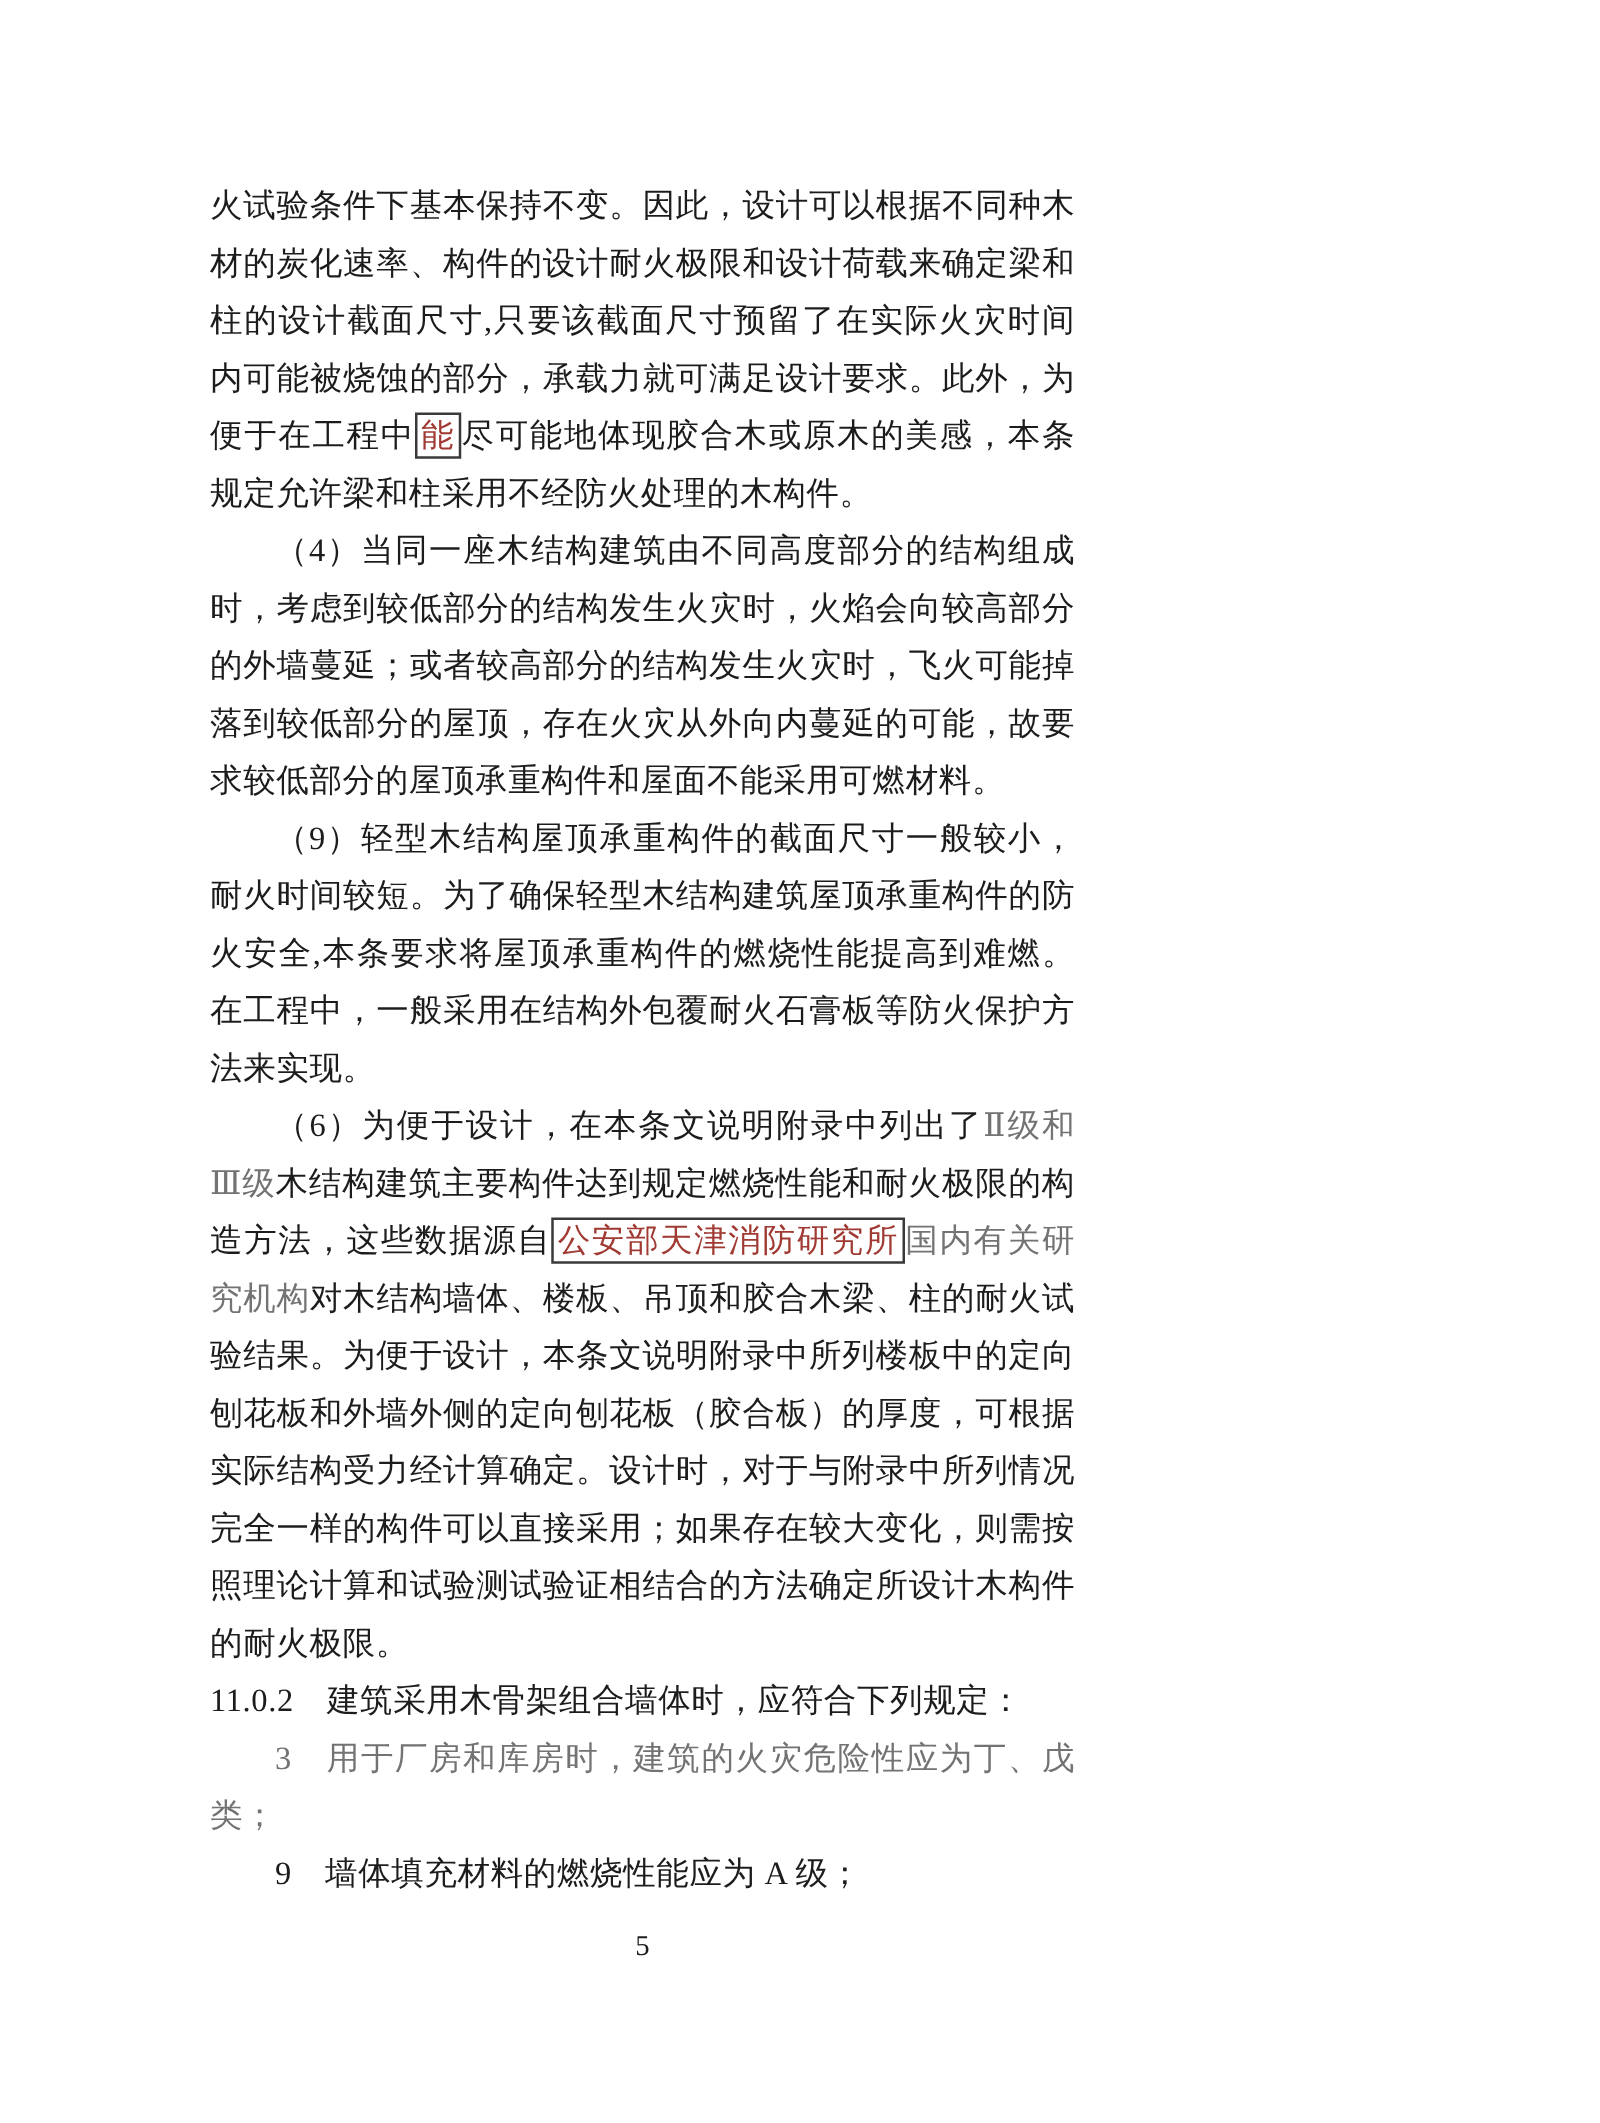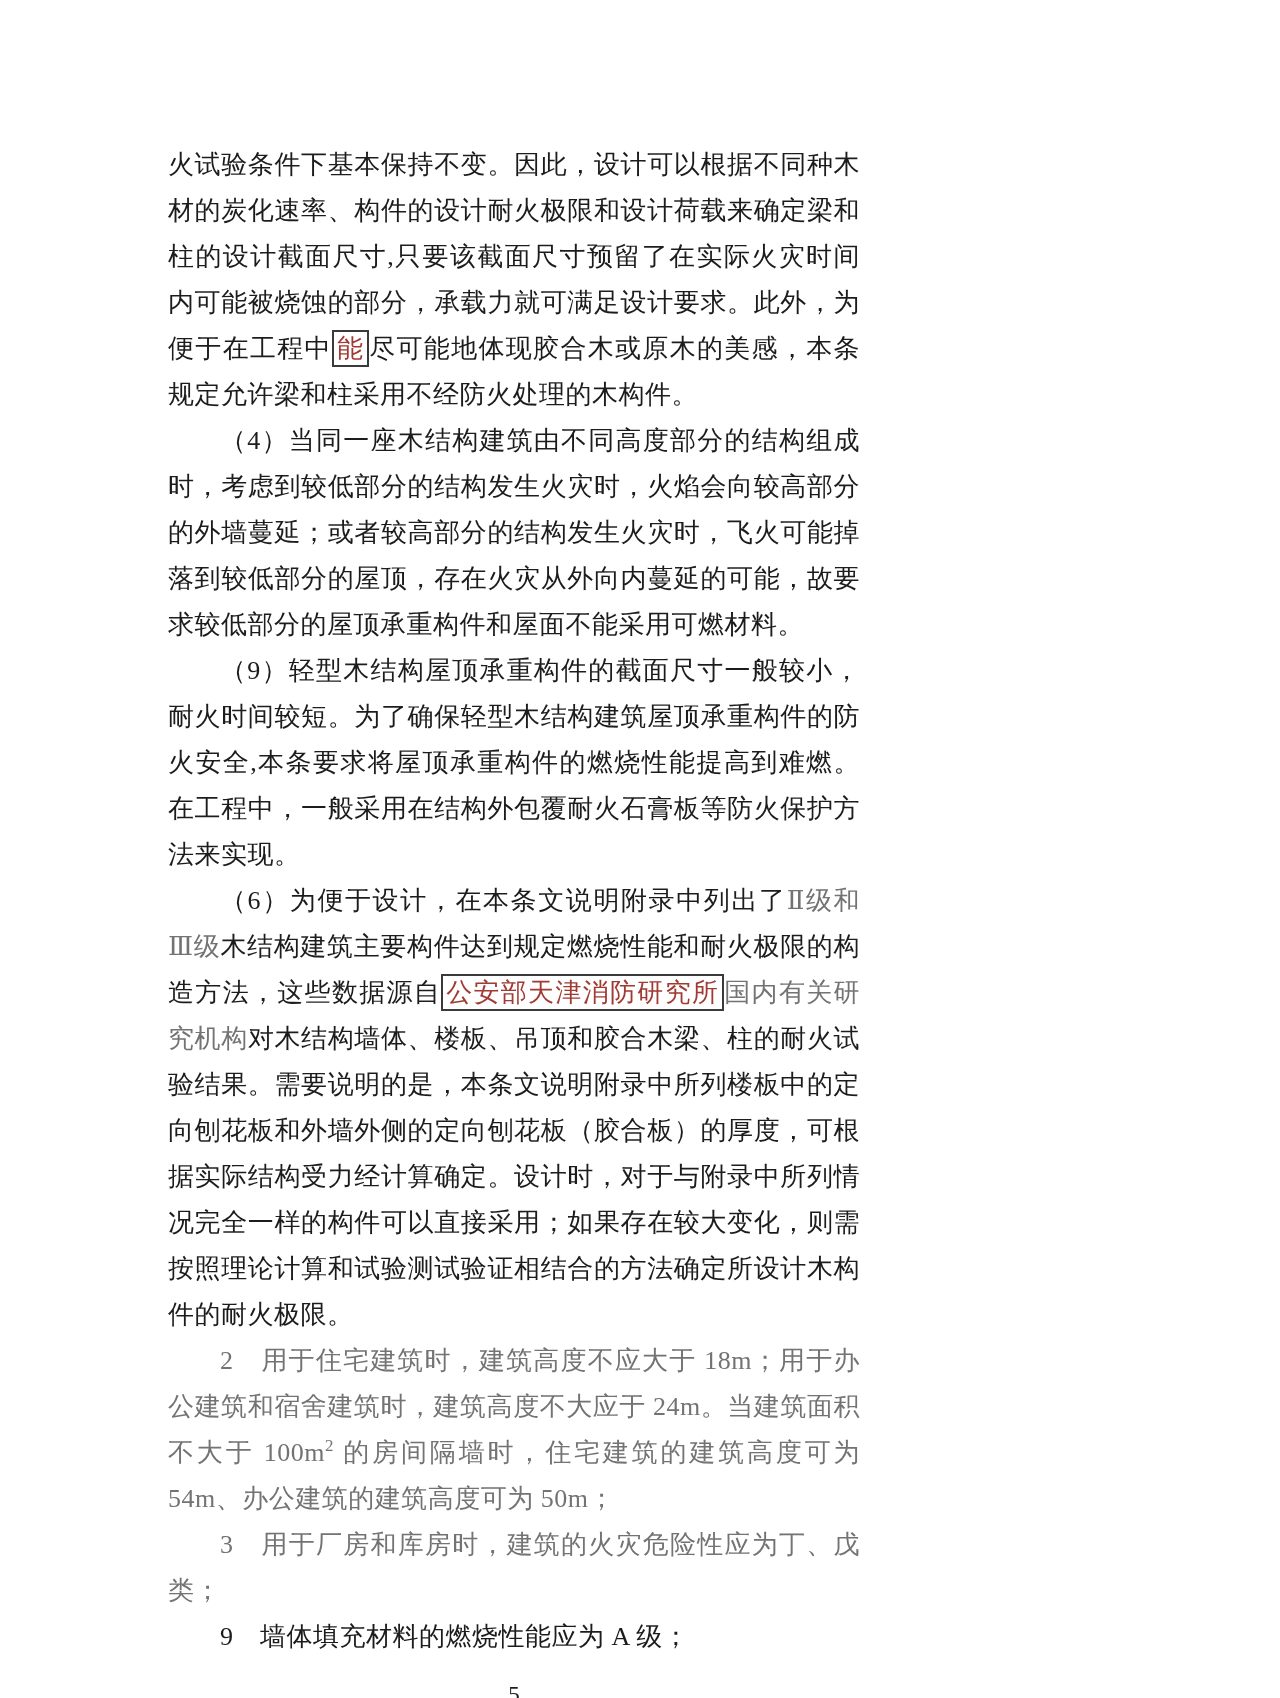--- a/index.html
+++ b/index.html
@@ -62,26 +62,26 @@
 
 <div class="page">
   <div class="doc">
 
     <p><span>火试验条件下基本保持不变。因此，设计可以根据不同种木材的炭化速率、构件的设计耐火极限和设计荷载来确定梁和柱的设计截面尺寸,只要该截面尺寸预留了在实际火灾时间内可能被烧蚀的部分，承载力就可满足设计要求。此外，为便于在工程中</span><span class="boxed">能</span><span>尽可能地体现胶合木或原木的美感，本条规定允许梁和柱采用不经防火处理的木构件。</span></p>
 
     <p class="indent"><span>（4）当同一座木结构建筑由不同高度部分的结构组成时，考虑到较低部分的结构发生火灾时，火焰会向较高部分的外墙蔓延；或者较高部分的结构发生火灾时，飞火可能掉落到较低部分的屋顶，存在火灾从外向内蔓延的可能，故要求较低部分的屋顶承重构件和屋面不能采用可燃材料。</span></p>
 
     <p class="indent"><span>（9）轻型木结构屋顶承重构件的截面尺寸一般较小，耐火时间较短。为了确保轻型木结构建筑屋顶承重构件的防火安全,本条要求将屋顶承重构件的燃烧性能提高到难燃。在工程中，一般采用在结构外包覆耐火石膏板等防火保护方法来实现。</span></p>
 
-    <p class="indent"><span>（6）为便于设计，在本条文说明附录中列出了</span><span class="ins">Ⅱ级和Ⅲ级</span><span>木结构建筑主要构件达到规定燃烧性能和耐火极限的构造方法，这些数据源自</span><span class="boxed">公安部天津消防研究所</span><span class="ins">国内有关研究机构</span><span>对木结构墙体、楼板、吊顶和胶合木梁、柱的耐火试验结果。需要说明的是，本条文说明附录中所列楼板中的定向刨花板和外墙外侧的定向刨花板（胶合板）的厚度，可根据实际结构受力经计算确定。设计时，对于与附录中所列情况完全一样的构件可以直接采用；如果存在较大变化，则需按照理论计算和试验测试验证相结合的方法确定所设计木构件的耐火极限。</span></p>
+    <p class="indent"><span>（6）为便于设计，在本条文说明附录中列出了</span><span class="ins">Ⅱ级和Ⅲ级</span><span>木结构建筑主要构件达到规定燃烧性能和耐火极限的构造方法，这些数据源自</span><span class="boxed">公安部天津消防研究所</span><span class="ins">国内有关研究机构</span><span>对木结构墙体、楼板、吊顶和胶合木梁、柱的耐火试验结果。为便于设计，本条文说明附录中所列楼板中的定向刨花板和外墙外侧的定向刨花板（胶合板）的厚度，可根据实际结构受力经计算确定。设计时，对于与附录中所列情况完全一样的构件可以直接采用；如果存在较大变化，则需按照理论计算和试验测试验证相结合的方法确定所设计木构件的耐火极限。</span></p>
 
 
+    <p><span>11.0.2　建筑采用木骨架组合墙体时，应符合下列规定：</span></p>
 
 
-    <p class="indent"><span class="ins">2　用于住宅建筑时，建筑高度不应大于 18m；用于办公建筑和宿舍建筑时，建筑高度不大应于 24m。当建筑面积不大于 100m</span><span class="ins sup">2</span><span class="ins"> 的房间隔墙时，住宅建筑的建筑高度可为 54m、办公建筑的建筑高度可为 50m；</span></p>
 
     <p class="indent"><span class="ins">3　用于厂房和库房时，建筑的火灾危险性应为丁、戊类；</span></p>
 
     <p class="indent"><span>9　墙体填充材料的燃烧性能应为 A 级；</span></p>
 
   </div>
 
   <div class="footer">5</div>
 </div>
 

